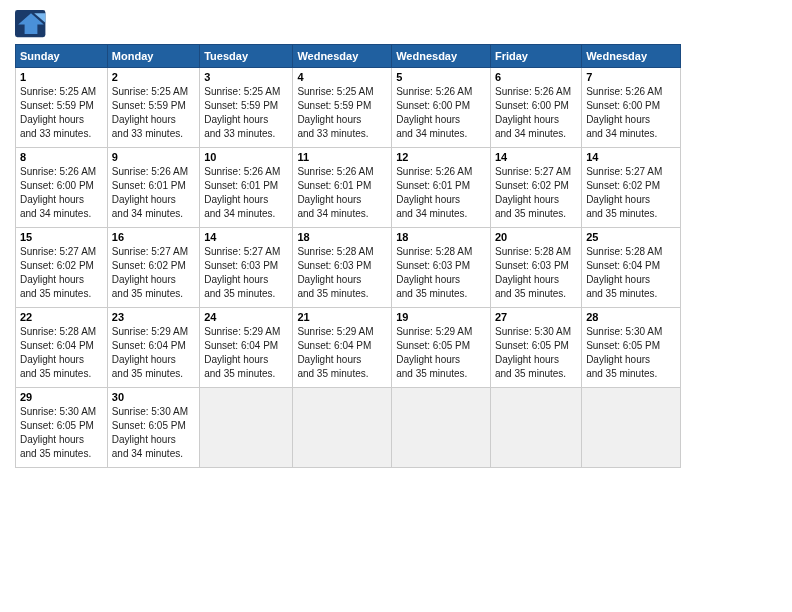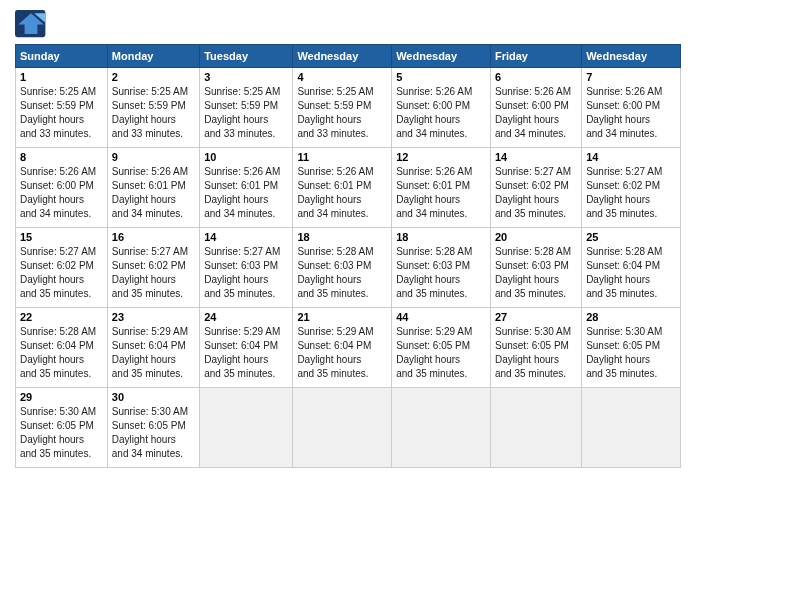--- a/index.html
+++ b/index.html
@@ -222,21 +222,21 @@
           </td>
           <td>
             <span class="day-num">24</span>
             <div class="day-info">Sunrise: 5:29 AM<br>Sunset: 6:04 PM<br>Daylight hours<br>and 35 minutes.</div>
           </td>
           <td>
             <span class="day-num">21</span>
             <div class="day-info">Sunrise: 5:29 AM<br>Sunset: 6:04 PM<br>Daylight hours<br>and 35 minutes.</div>
           </td>
           <td>
-            <span class="day-num">44</span>
+            <span class="day-num">19</span>
             <div class="day-info">Sunrise: 5:29 AM<br>Sunset: 6:05 PM<br>Daylight hours<br>and 35 minutes.</div>
           </td>
           <td>
             <span class="day-num">27</span>
             <div class="day-info">Sunrise: 5:30 AM<br>Sunset: 6:05 PM<br>Daylight hours<br>and 35 minutes.</div>
           </td>
           <td>
             <span class="day-num">28</span>
             <div class="day-info">Sunrise: 5:30 AM<br>Sunset: 6:05 PM<br>Daylight hours<br>and 35 minutes.</div>
           </td>

